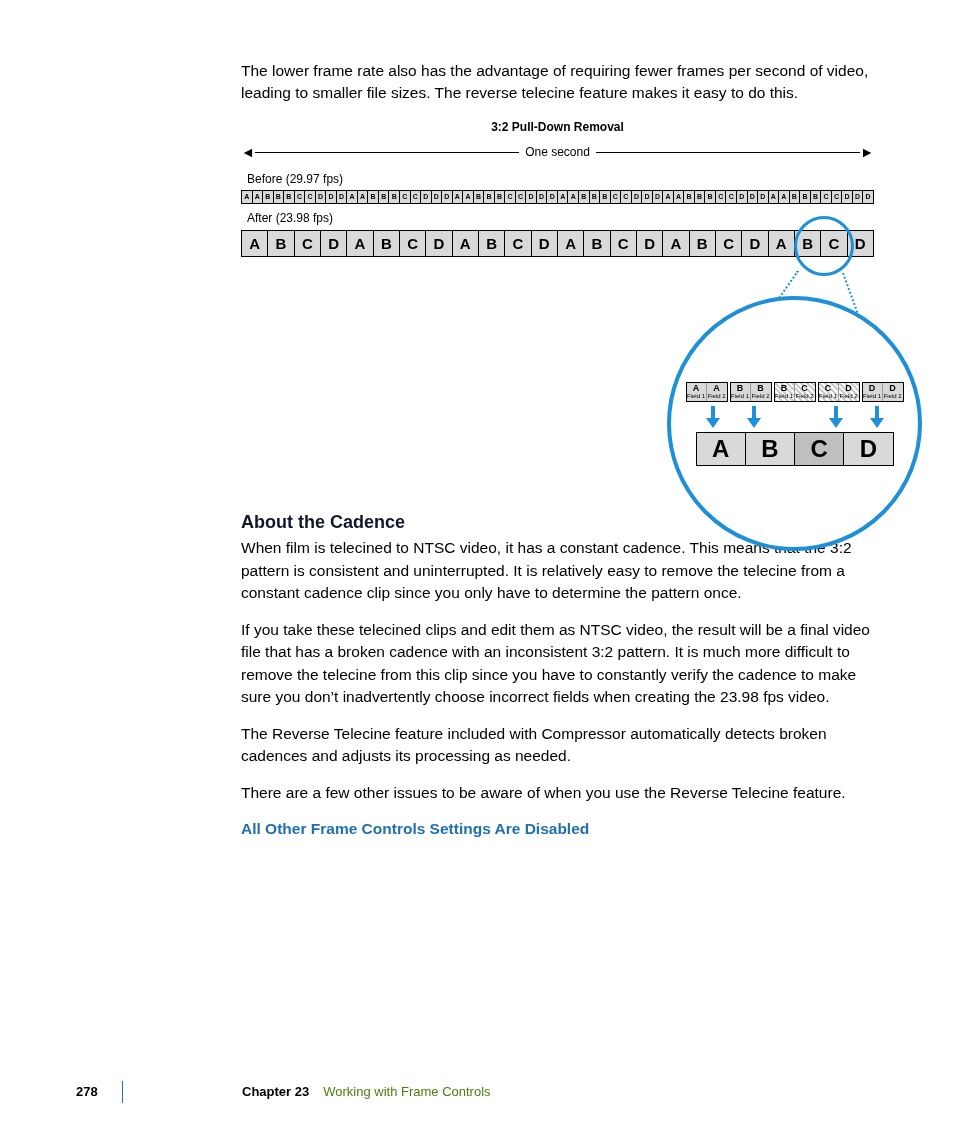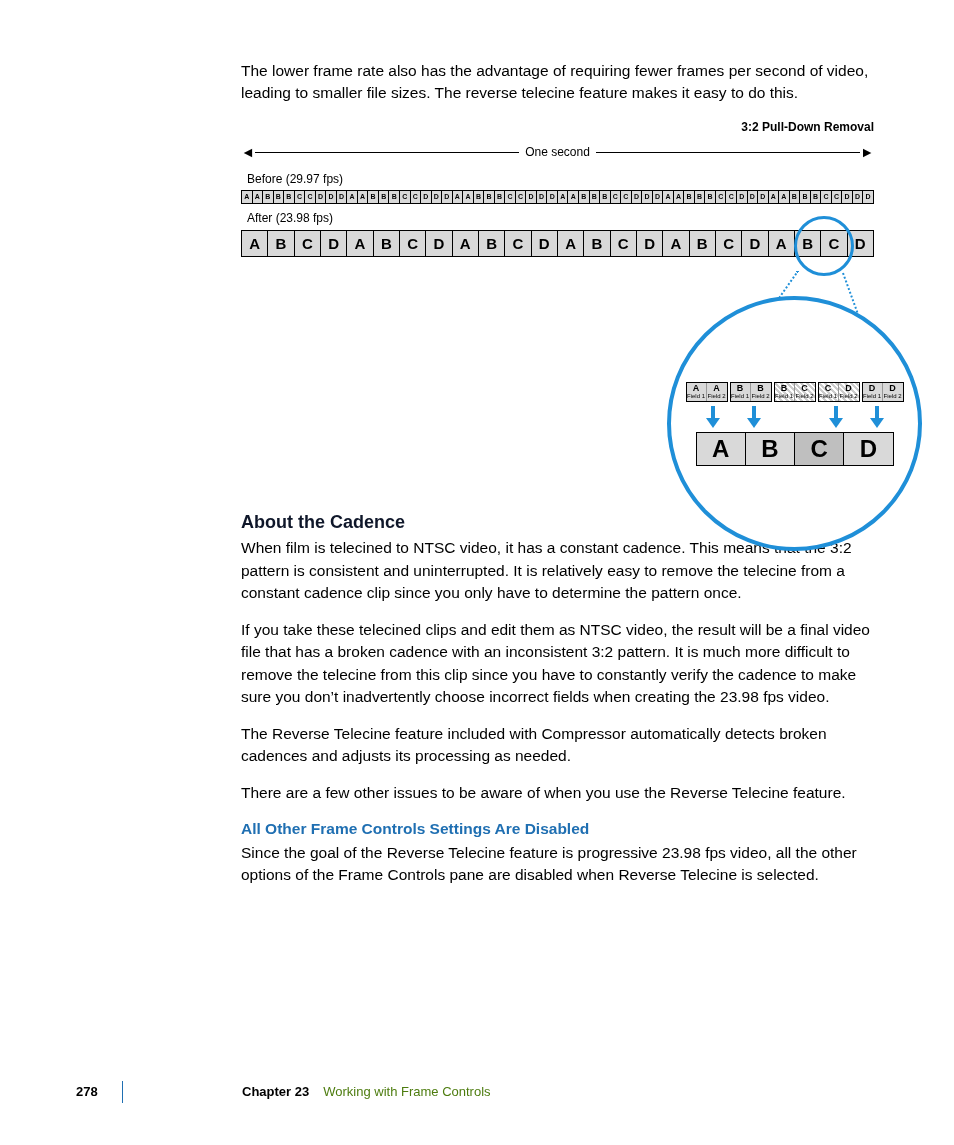--- a/index.html
+++ b/index.html
@@ -31,21 +31,21 @@
     color: #1f6fb2;
     font-weight: 700;
     font-size: 15.5px;
     margin-top: 8px;
     margin-bottom: 1px;
   }
   .diagram-wrap {
     margin: 14px 0 28px 0;
   }
   .diagram-title {
-    text-align: right;
+    text-align: center;
     font-weight: 700;
     font-size: 12px;
     margin-bottom: 6px;
   }
   .one-second {
     display: flex;
     align-items: center;
     justify-content: space-between;
     margin-bottom: 8px;
   }
@@ -369,21 +369,20 @@
   </div>
 
   <h2 class="blue">About the Cadence</h2>
   <p>When film is telecined to NTSC video, it has a constant cadence. This means that the 3:2 pattern is consistent and uninterrupted. It is relatively easy to remove the telecine from a constant cadence clip since you only have to determine the pattern once.</p>
   <p>If you take these telecined clips and edit them as NTSC video, the result will be a final video file that has a broken cadence with an inconsistent 3:2 pattern. It is much more difficult to remove the telecine from this clip since you have to constantly verify the cadence to make sure you don’t inadvertently choose incorrect fields when creating the 23.98 fps video.</p>
   <p>The Reverse Telecine feature included with Compressor automatically detects broken cadences and adjusts its processing as needed.</p>
 
   <p>There are a few other issues to be aware of when you use the Reverse Telecine feature.</p>
 
   <h3 class="blue">All Other Frame Controls Settings Are Disabled</h3>
-  <p>Since the goal of the Reverse Telecine feature is progressive 23.98 fps video, all the other options of the Frame Controls pane are disabled when Reverse Telecine is selected.</p>
 
 </div>
 
 <div class="footer">
   <span class="pagenum">278</span>
   <span class="rule"></span>
   <span class="chap">Chapter 23</span>
   <span class="chapname">Working with Frame Controls</span>
 </div>
 

